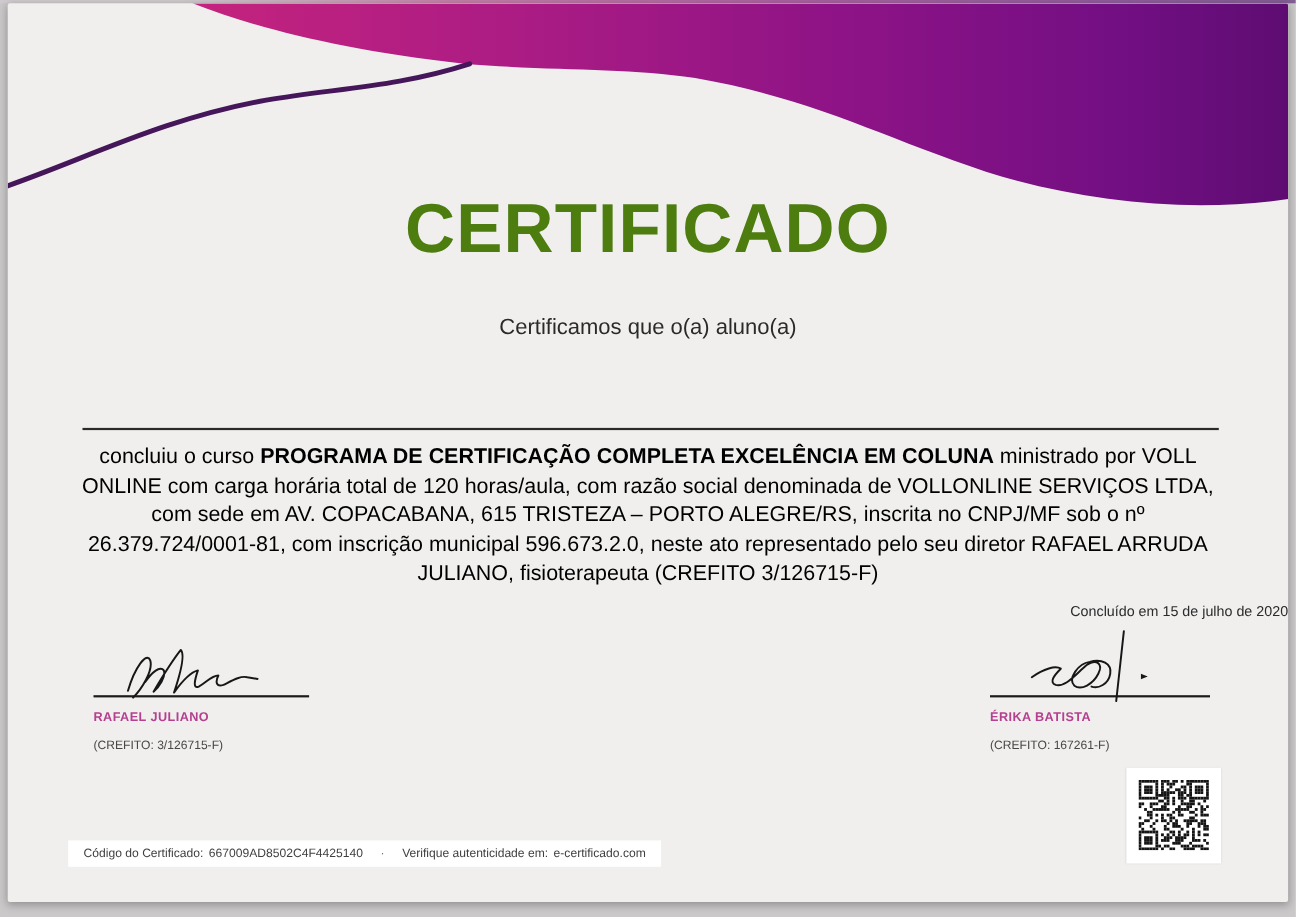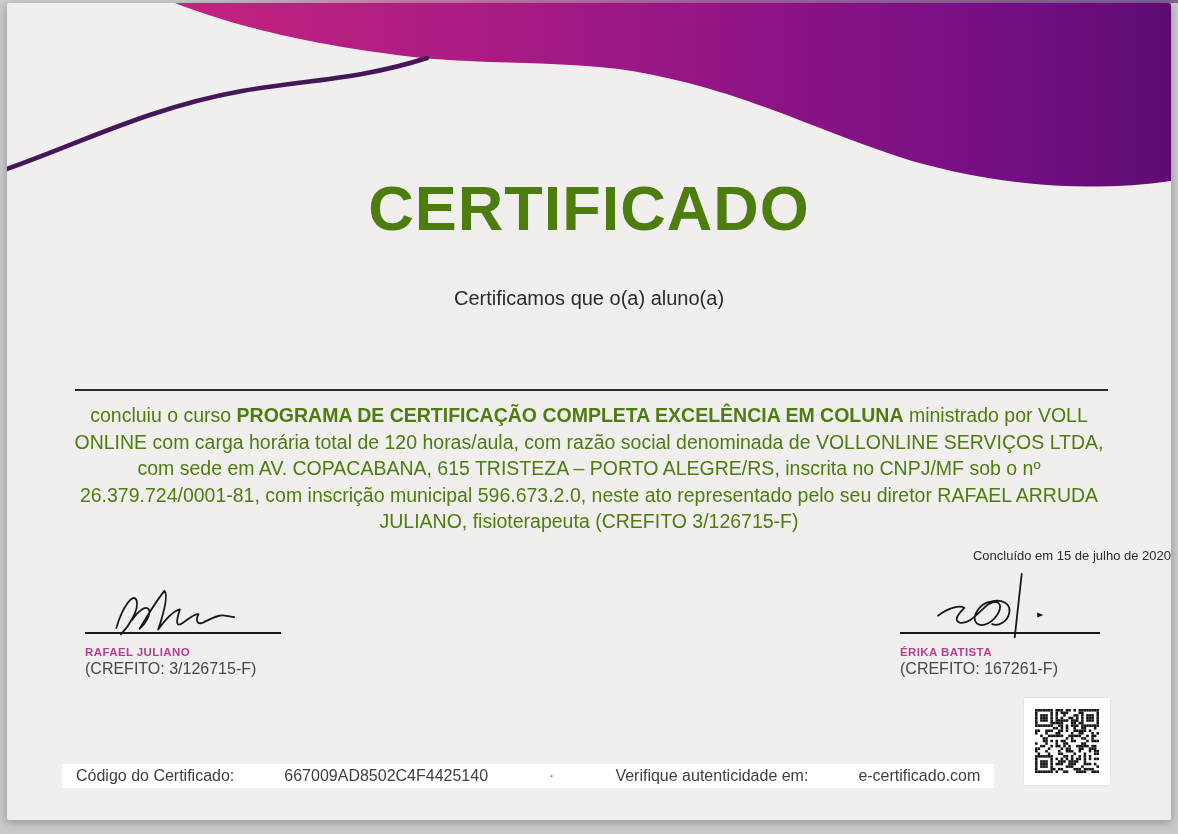--- a/index.html
+++ b/index.html
@@ -31,48 +31,48 @@
   .student{
     position:absolute;left:0;right:0;top:334px;text-align:center;
     font-size:30px;font-weight:bold;letter-spacing:.5px;color:#0e0e0e;
   }
   .rule{
     position:absolute;left:68px;top:386px;width:1033px;height:0;
     border-top:2px solid #2a2a2a;
   }
   .body-text{
     position:absolute;left:52px;top:399px;width:1060px;text-align:center;
-    font-size:19.5px;line-height:26.5px;color:#4d7c0f;
+    font-size:19.5px;line-height:26.5px;color:#000000;
   }
   .body-text .b{font-weight:bold;}
   .date-line{
     position:absolute;left:0;right:0;top:545px;text-align:right;
     font-size:13px;color:#2b2b2b;
   }
   .sig-col{position:absolute;top:577px;}
   .sig-art{display:block;width:100%;height:62px;margin-bottom:-10px;overflow:visible;}
   .sig-art path{fill:none;stroke:#171717;stroke-width:2.3;stroke-linecap:round;stroke-linejoin:round;}
   .sig-art .fill{fill:#171717;stroke:none;}
   .sig-line{border-top:2px solid #1b1b1b;width:100%;}
   .sig-name{margin-top:12px;font-size:11.5px;font-weight:bold;letter-spacing:.4px;color:#b5408f;}
-  .sig-reg{margin-top:2px;font-size:16px;color:#474747;}
+  .sig-reg{margin-top:14px;font-size:11px;color:#474747;}
   .col1{left:78px;width:196px;}
   .col2{left:280px;width:162px;}
   .col3{left:430px;width:200px;}
   .col4{left:645px;width:192px;}
   .col5{left:893px;width:200px;}
   .qr-box{
     position:absolute;left:1017px;top:695px;width:86px;height:87px;background:#ffffff;
     box-shadow:0 0 2px rgba(0,0,0,.12);
   }
   .qr-box svg{position:absolute;left:11px;top:11px;display:block;}
   .code-bar{
     position:absolute;left:55px;top:761px;height:24px;background:#ffffff;
     display:flex;align-items:center;padding:0 14px;
-    font-size:16px;color:#3f3f3f;white-space:nowrap;gap:45px;
+    font-size:11px;color:#3f3f3f;white-space:nowrap;
   }
   .code-bar .sep{margin:0 16px;color:#6a6a6a;}
   .code-bar .lab{margin-right:5px;}
 </style>
 </head>
 <body>
 
 <div class="chrome-top"></div>
 
 <div class="page">

